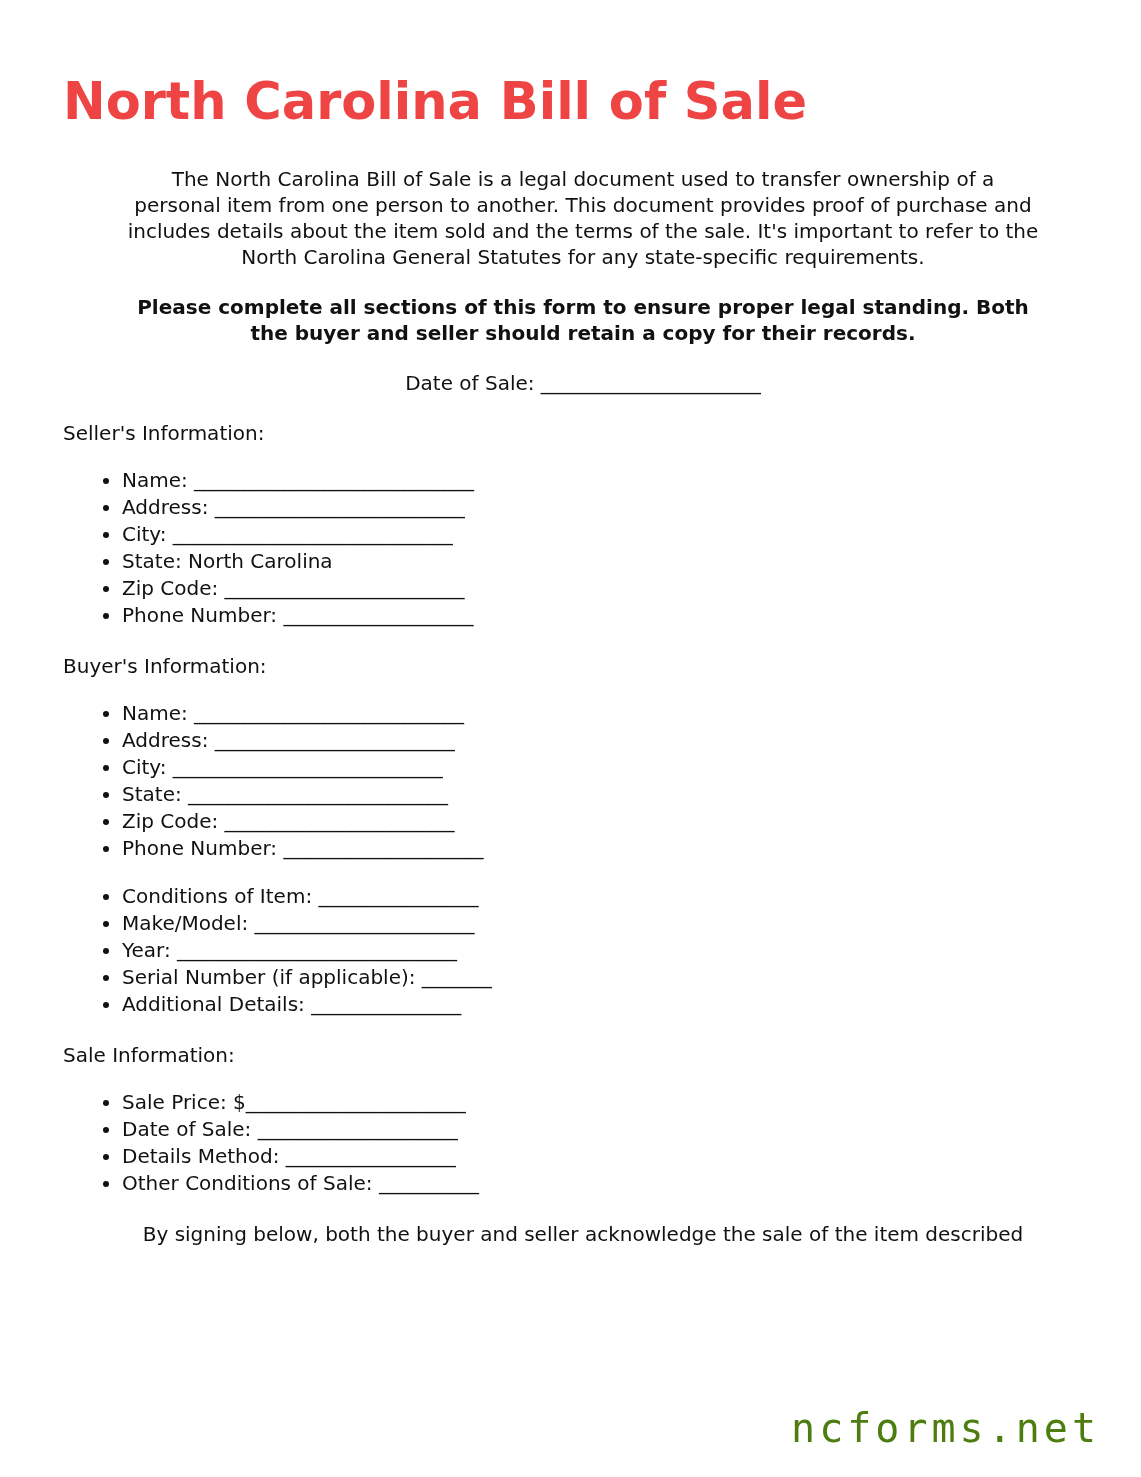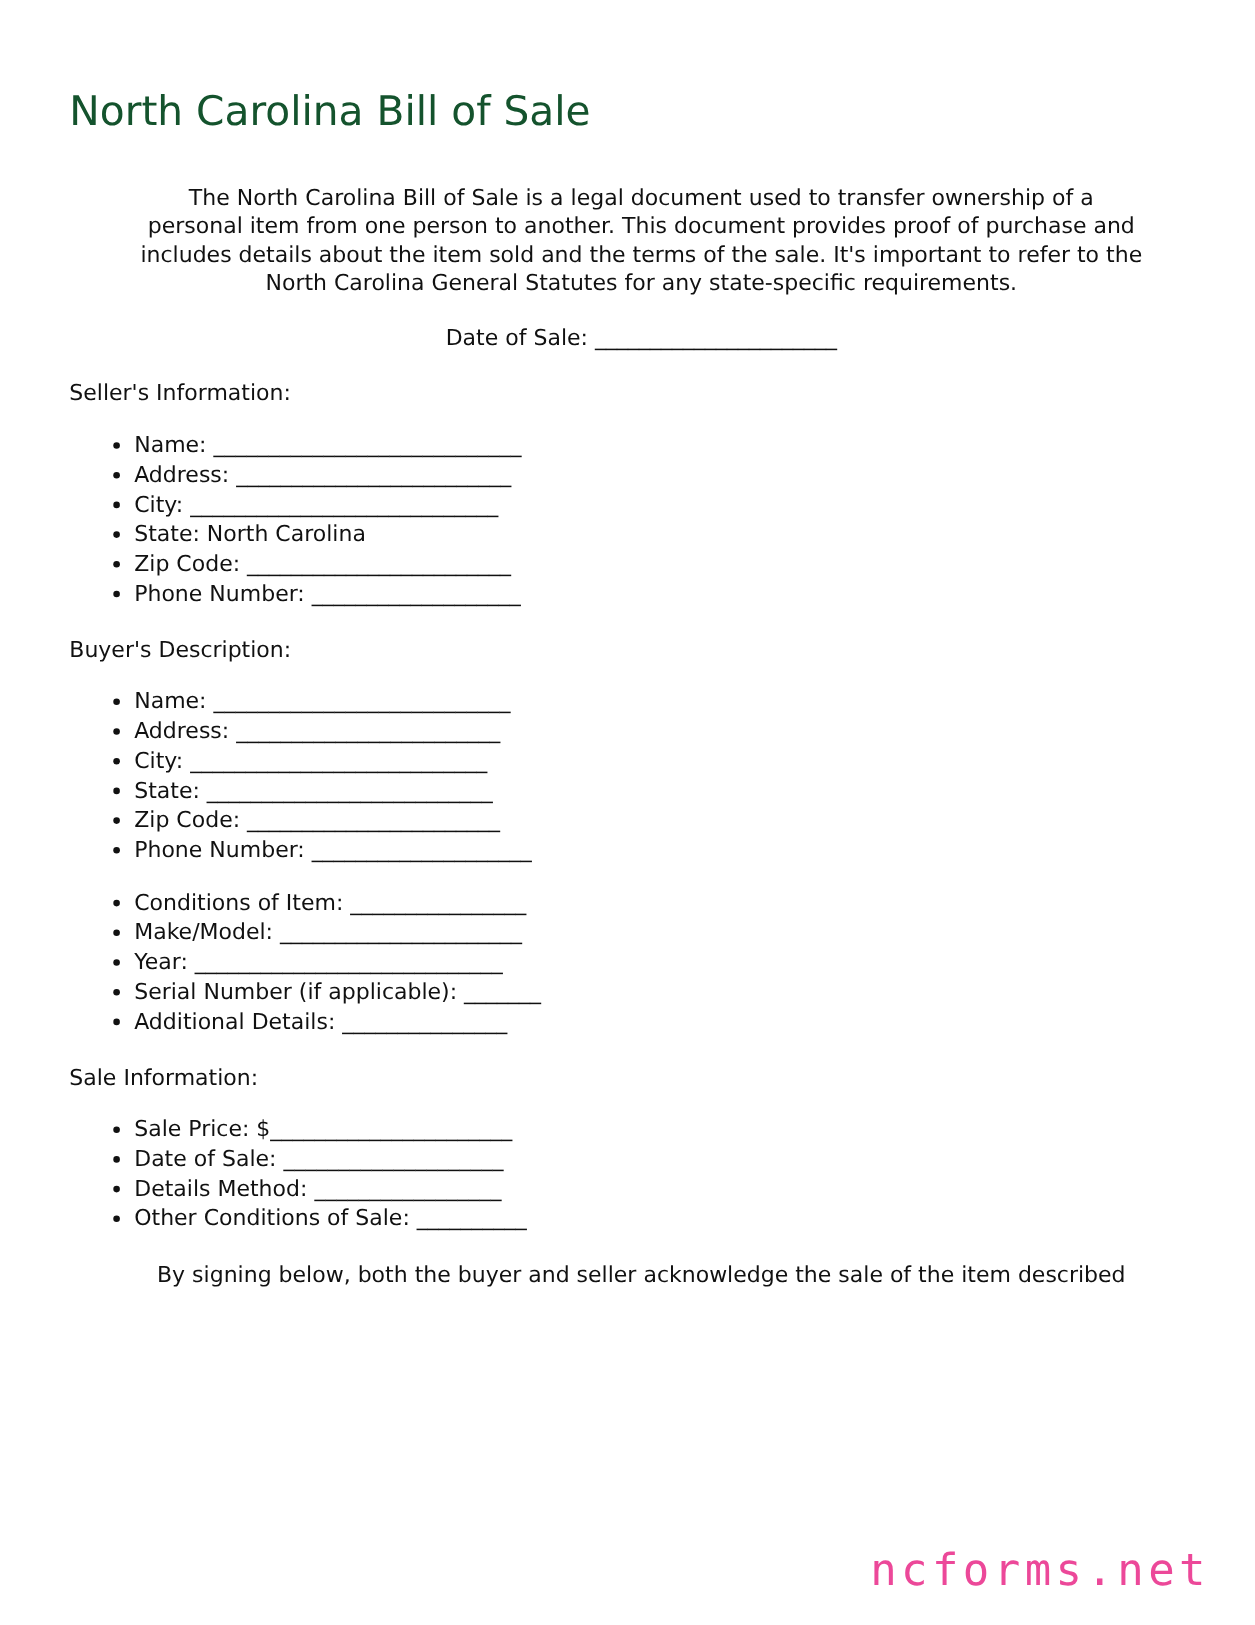--- a/index.html
+++ b/index.html
@@ -9,23 +9,23 @@
     height: 1477px;
     position: relative;
     overflow: hidden;
     background: #ffffff;
     color: #111111;
     font-family: "DejaVu Sans", "Liberation Sans", sans-serif;
     font-size: 20px;
     padding: 78px 38px 0 63px;
   }
   .doc-title {
-    font-size: 37px;
-    font-weight: 400;
-    color: #14532d;
+    font-size: 51px;
+    font-weight: 700;
+    color: #ef4444;
     margin: 0 0 40px 0;
     line-height: 48px;
     letter-spacing: 0px;
   }
   .para {
     margin: 24px 0 0 0;
     line-height: 26px;
     text-align: center;
   }
   .para .line { display: block; }
@@ -36,55 +36,59 @@
     padding: 0 0 0 59px;
     list-style: disc outside;
   }
   ul.fields li { line-height: 27px; }
   .lbl { white-space: pre; }
   .blank { white-space: pre; }
   .watermark {
     position: absolute;
     top: 1408px;
     right: 41px;
-    color: #ec4899;
+    color: #4d7c0f;
     font-family: "DejaVu Sans Mono", "Liberation Mono", monospace;
     font-size: 40px;
     letter-spacing: 4px;
     line-height: 40px;
   }
 </style>
 </head>
 <body>
 
 <div class="page">
 
   <h1 class="doc-title">North Carolina Bill of Sale</h1>
 
   <p class="para">
       <span class="line">The North Carolina Bill of Sale is a legal document used to transfer ownership of a</span>
       <span class="line">personal item from one person to another. This document provides proof of purchase and</span>
       <span class="line">includes details about the item sold and the terms of the sale. It's important to refer to the</span>
       <span class="line">North Carolina General Statutes for any state-specific requirements.</span>
     </p>
 
+  <p class="para notice">
+      <span class="line">Please complete all sections of this form to ensure proper legal standing. Both</span>
+      <span class="line">the buyer and seller should retain a copy for their records.</span>
+    </p>
 
   <p class="para"><span class="lbl">Date of Sale:</span><span class="blank"> ______________________</span></p>
 
   <p class="section-heading">Seller's Information:</p>
   <ul class="fields">
     <li><span class="lbl">Name:</span><span class="blank"> ____________________________</span></li>
     <li><span class="lbl">Address:</span><span class="blank"> _________________________</span></li>
     <li><span class="lbl">City:</span><span class="blank"> ____________________________</span></li>
     <li><span class="lbl">State:</span><span class="blank"> North Carolina</span></li>
     <li><span class="lbl">Zip Code:</span><span class="blank"> ________________________</span></li>
     <li><span class="lbl">Phone Number:</span><span class="blank"> ___________________</span></li>
   </ul>
 
-  <p class="section-heading">Buyer's Description:</p>
+  <p class="section-heading">Buyer's Information:</p>
   <ul class="fields">
     <li><span class="lbl">Name:</span><span class="blank"> ___________________________</span></li>
     <li><span class="lbl">Address:</span><span class="blank"> ________________________</span></li>
     <li><span class="lbl">City:</span><span class="blank"> ___________________________</span></li>
     <li><span class="lbl">State:</span><span class="blank"> __________________________</span></li>
     <li><span class="lbl">Zip Code:</span><span class="blank"> _______________________</span></li>
     <li><span class="lbl">Phone Number:</span><span class="blank"> ____________________</span></li>
   </ul>
 
   <ul class="fields">

